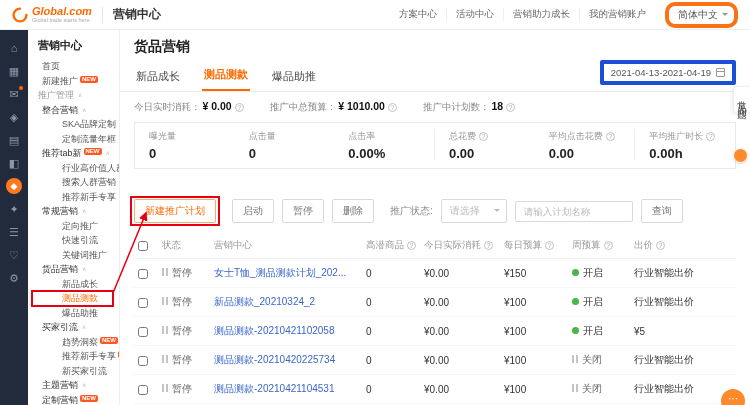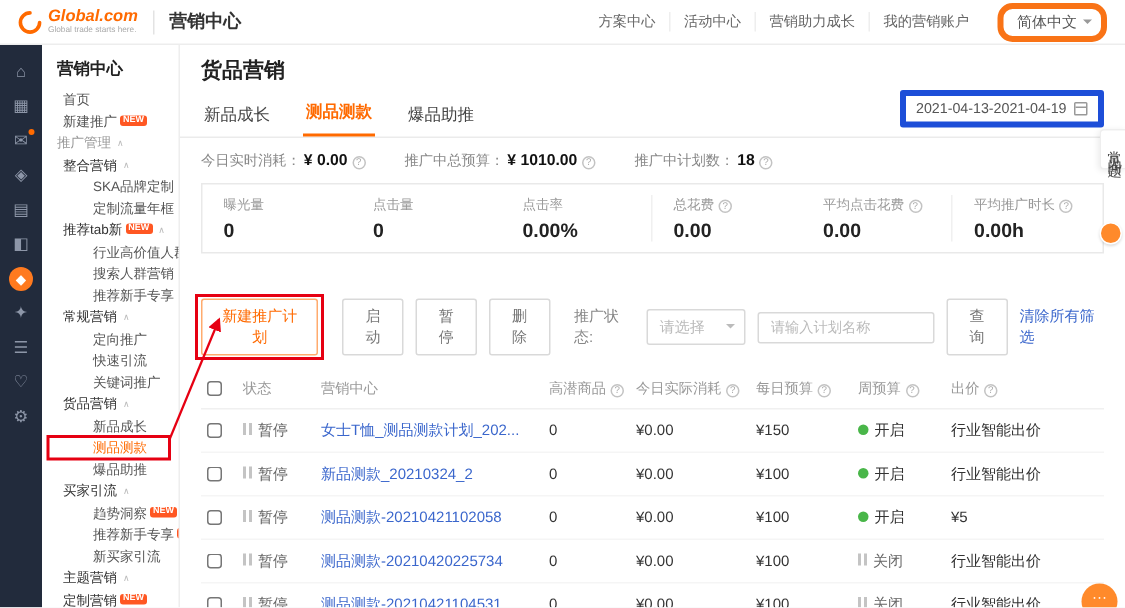--- a/index.html
+++ b/index.html
@@ -200,21 +200,20 @@
 
       <div class="toolbar">
         <button class="btn btn-new annot-btn">新建推广计划</button>
         <button class="btn">启动</button>
         <button class="btn">暂停</button>
         <button class="btn">删除</button>
         <span class="status-label">推广状态:</span>
         <span class="select">请选择</span>
         <input class="search" placeholder="请输入计划名称" style="">
         <button class="btn">查询</button>
-        <span class="link">清除所有筛选</span>
       </div>
 
       <table>
         <colgroup>
             <col style="width:24px">
             <col style="width:52px">
             <col style="width:152px">
             <col style="width:58px">
             <col style="width:80px">
             <col style="width:68px">

